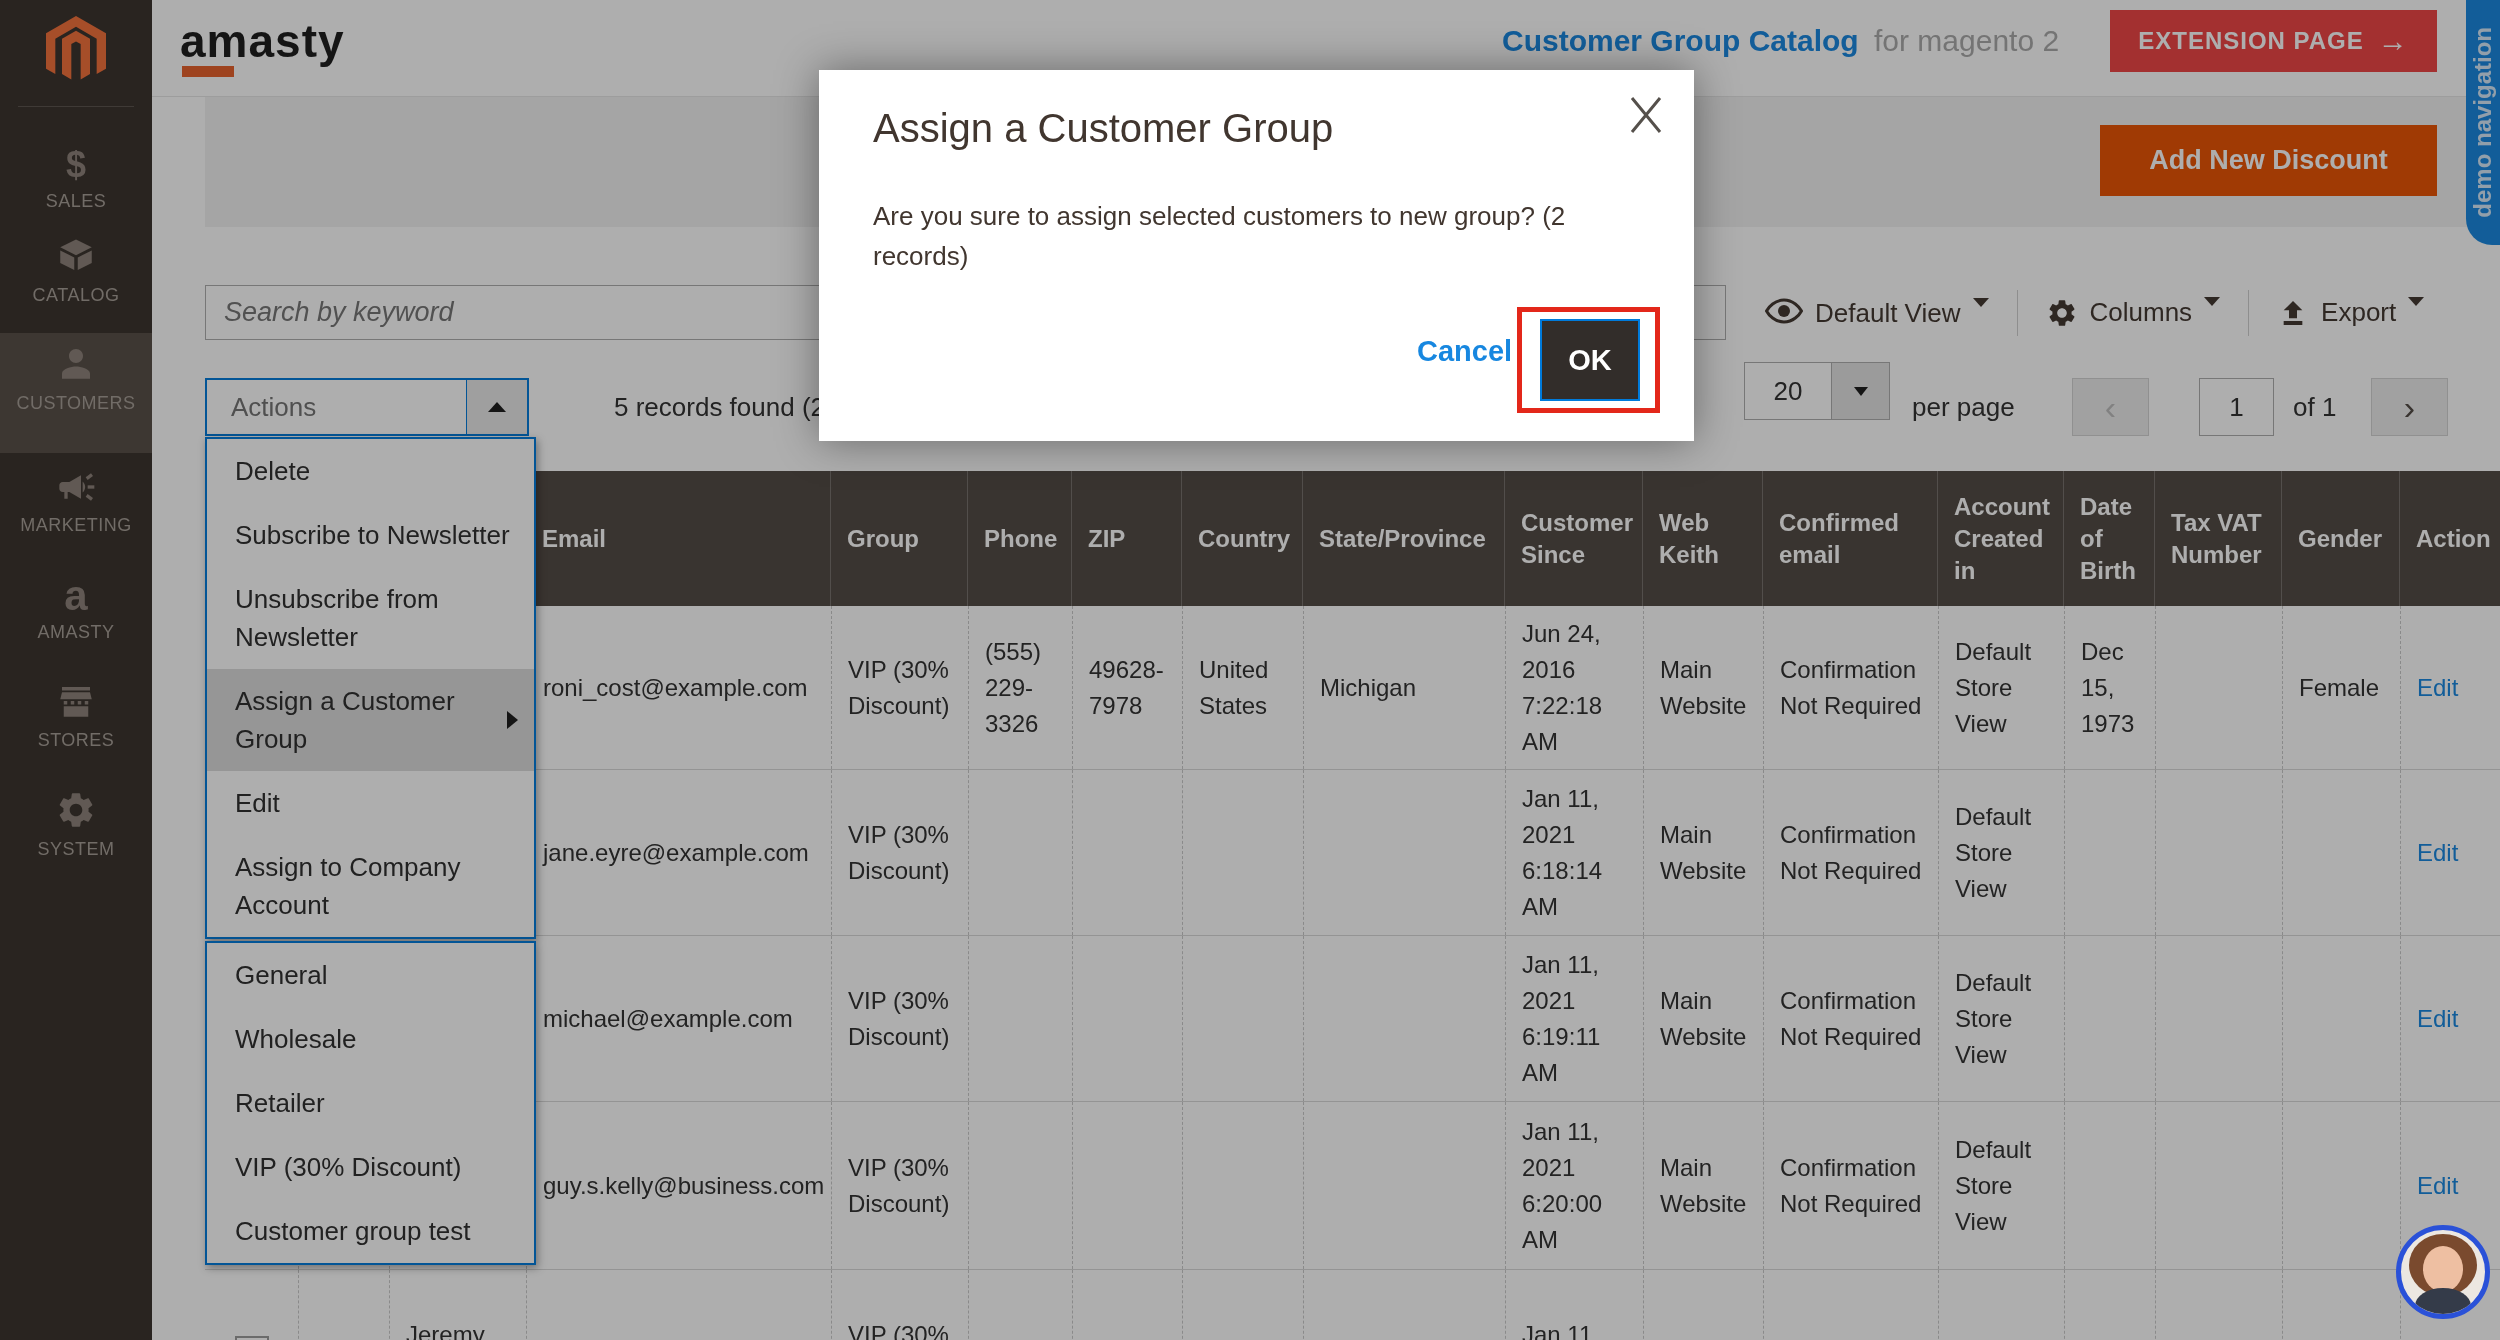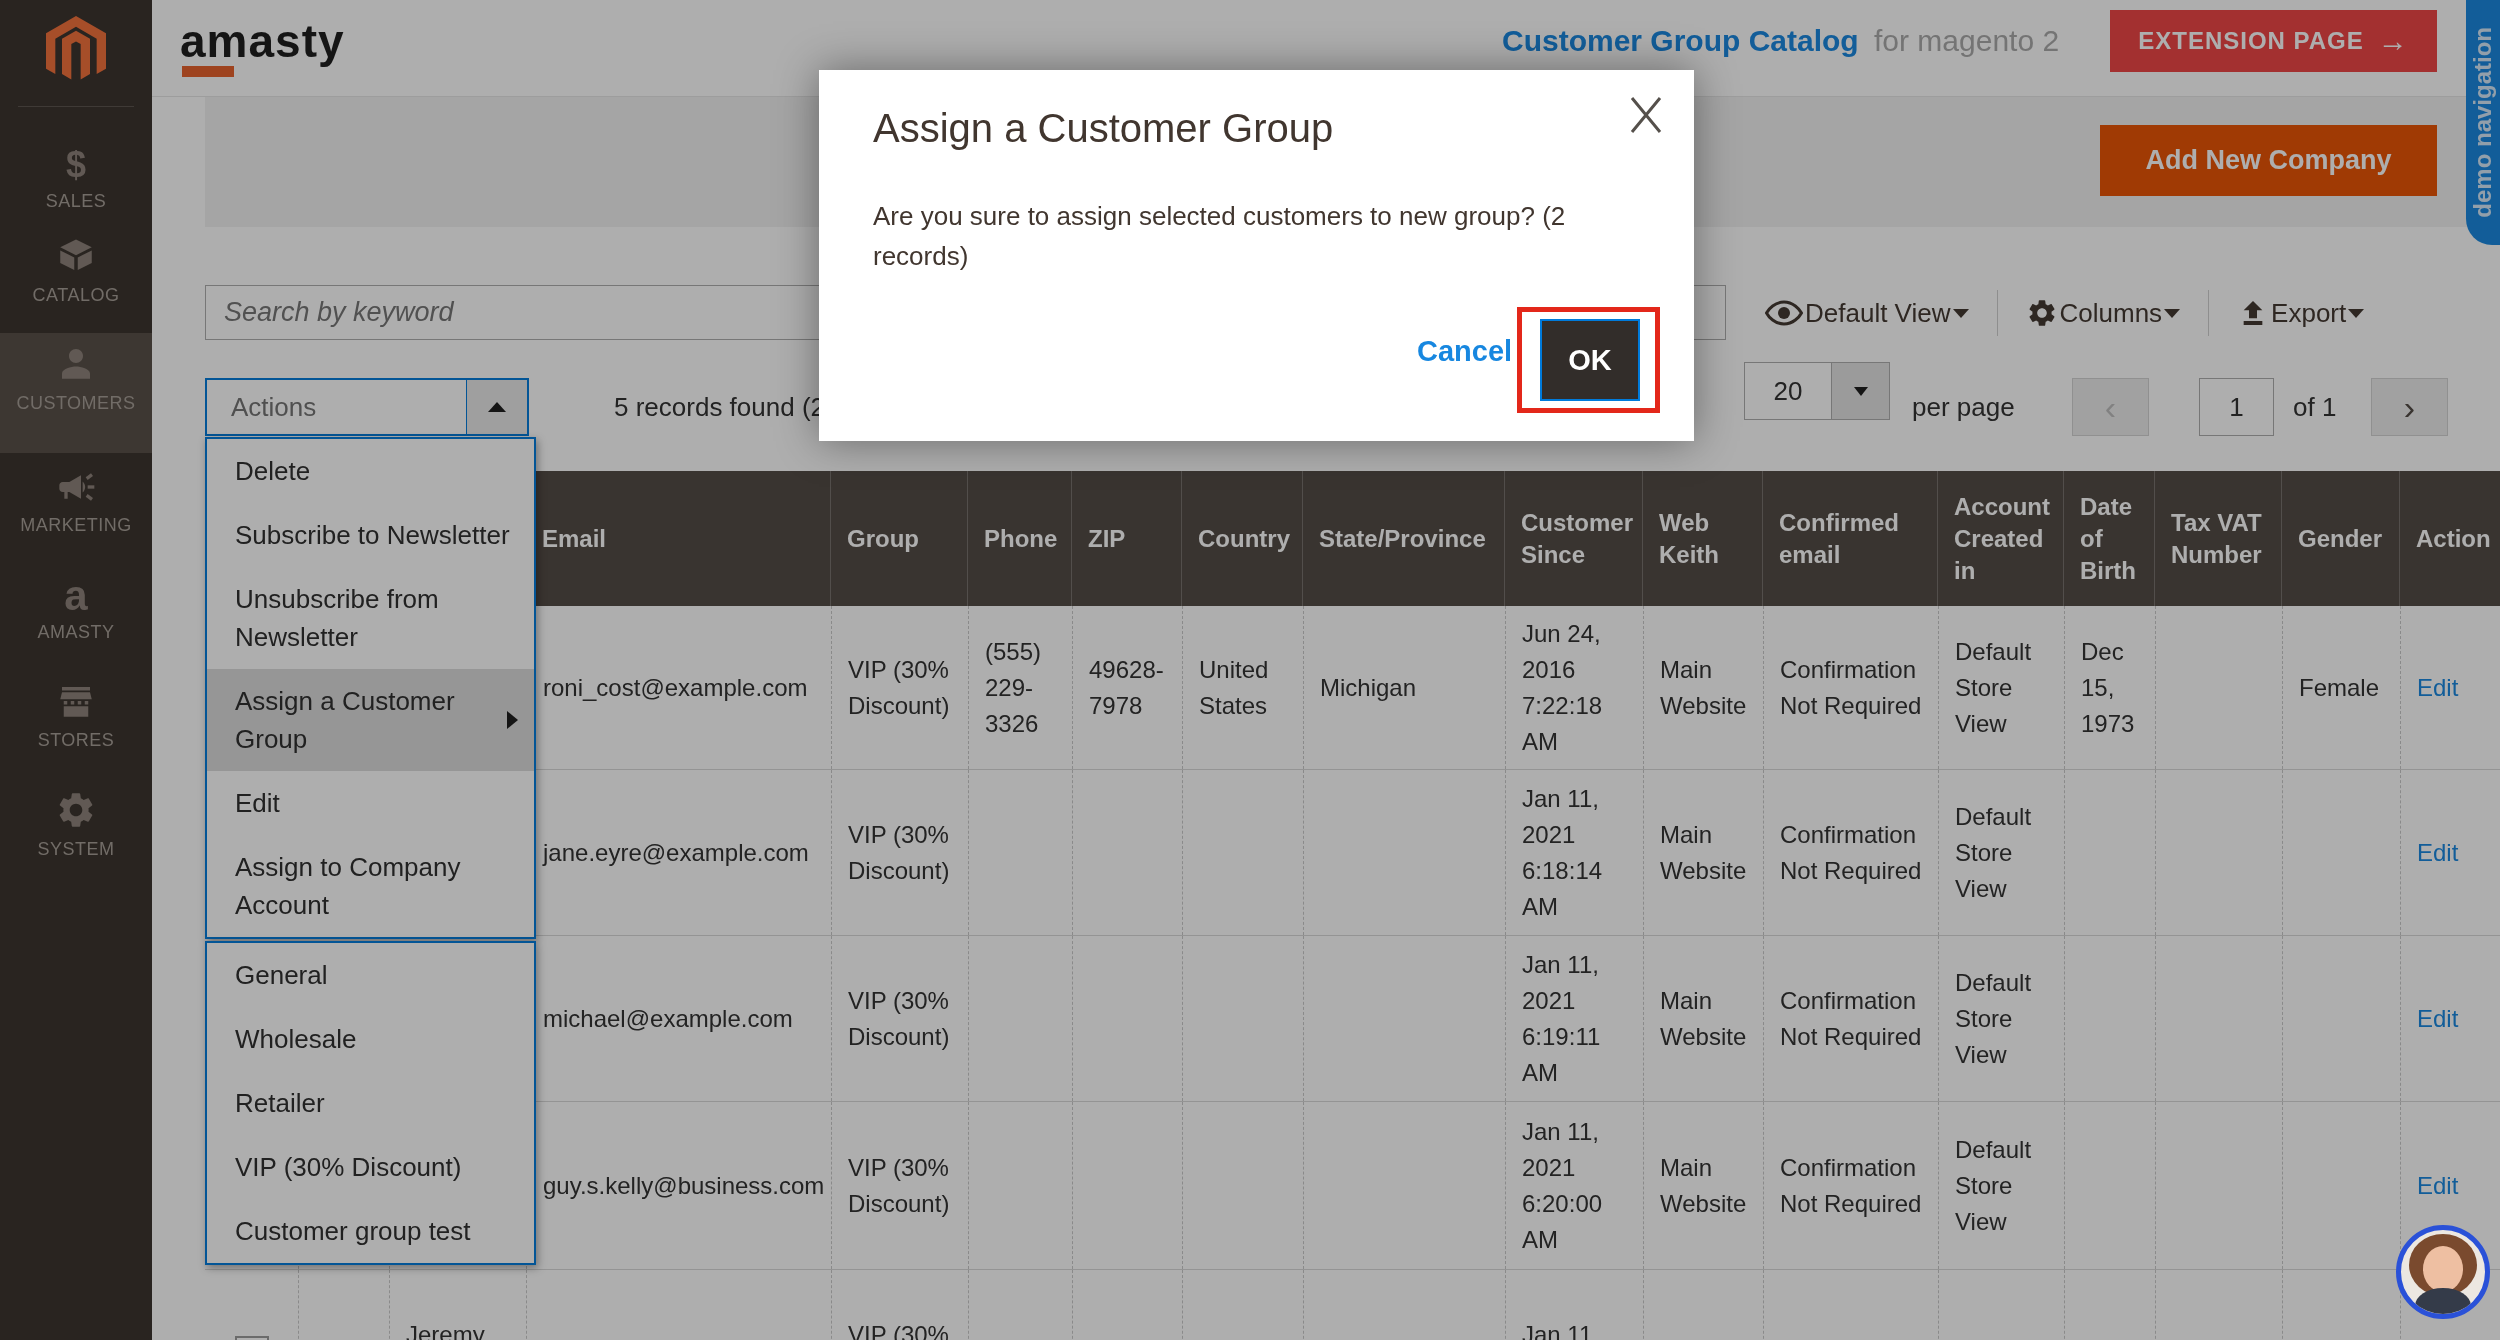--- a/index.html
+++ b/index.html
@@ -29,21 +29,21 @@
             border-radius:0 0 0 26px;z-index:5;display:flex;align-items:center;justify-content:center;}
   #demo-tab span{writing-mode:vertical-rl;transform:rotate(180deg);color:#d6e9fa;font-size:24px;font-weight:bold;}
   
   #band{position:absolute;left:205px;top:97px;width:2295px;height:130px;background:#f2f2f2;}
   #add-btn{position:absolute;left:2100px;top:125px;width:337px;height:71px;background:#eb5202;color:#fff;
            display:flex;align-items:center;justify-content:center;font-size:27px;font-weight:bold;cursor:pointer;}
   
   #search{position:absolute;left:205px;top:285px;width:1521px;height:55px;border:1px solid #adadad;background:#fff;
           font-style:italic;font-size:27px;color:#8e8e8e;padding:0 18px;box-sizing:border-box;}
   #viewbar{position:absolute;left:1765px;top:289px;height:48px;display:flex;align-items:center;color:#41362f;font-size:26px;}
-  .vb-item{display:flex;align-items:center;gap:2px;cursor:pointer;}
+  .vb-item{display:flex;gap:12px;cursor:pointer;}
   .vb-sep{width:1px;height:46px;background:#cfcfcf;margin:0 28px;}
   .tri-dn{width:0;height:0;border-left:8px solid transparent;border-right:8px solid transparent;border-top:9px solid #41362f;}
   #actions-btn{position:absolute;left:205px;top:378px;width:324px;height:58px;background:#fff;border:2px solid var(--focus,#007BDB);
                box-sizing:border-box;display:flex;cursor:pointer;}
   #actions-lab{flex:1;display:flex;align-items:center;padding-left:24px;font-size:26px;color:#737373;}
   #actions-arr{width:60px;background:#e9e9e9;border-left:1px solid var(--focus,#007BDB);display:flex;align-items:center;justify-content:center;}
   .tri-up{width:0;height:0;border-left:9px solid transparent;border-right:9px solid transparent;border-bottom:10px solid #1c1c1c;}
   #records{position:absolute;left:614px;top:392px;font-size:26px;color:#303030;}
   
   #pagesize{position:absolute;left:1744px;top:362px;width:146px;height:58px;border:1px solid #adadad;box-sizing:border-box;display:flex;background:#fff;cursor:pointer;}
@@ -182,21 +182,21 @@
       <span class="arr">→</span>
     </div>
   </div>
 
   <div id="demo-tab">
     <span>demo navigation</span>
   </div>
 
   <div id="band"></div>
   <div id="add-btn">
-    <span>Add New Company</span>
+    <span>Add New Discount</span>
   </div>
 
   <input id="search" type="text" placeholder="Search by keyword" style="">
   <div id="viewbar">
     <div class="vb-item">
       <svg width="38" height="26" viewBox="0 0 38 26">
         <path d="M19 2C10 2 3.6 9 1.5 13 3.6 17 10 24 19 24s15.4-7 17.5-11C34.4 9 28 2 19 2z" fill="none" stroke="#41362f" stroke-width="3"></path>
         <circle cx="19" cy="13" r="6" fill="#41362f"></circle>
       </svg>
       <span>Default View</span>

